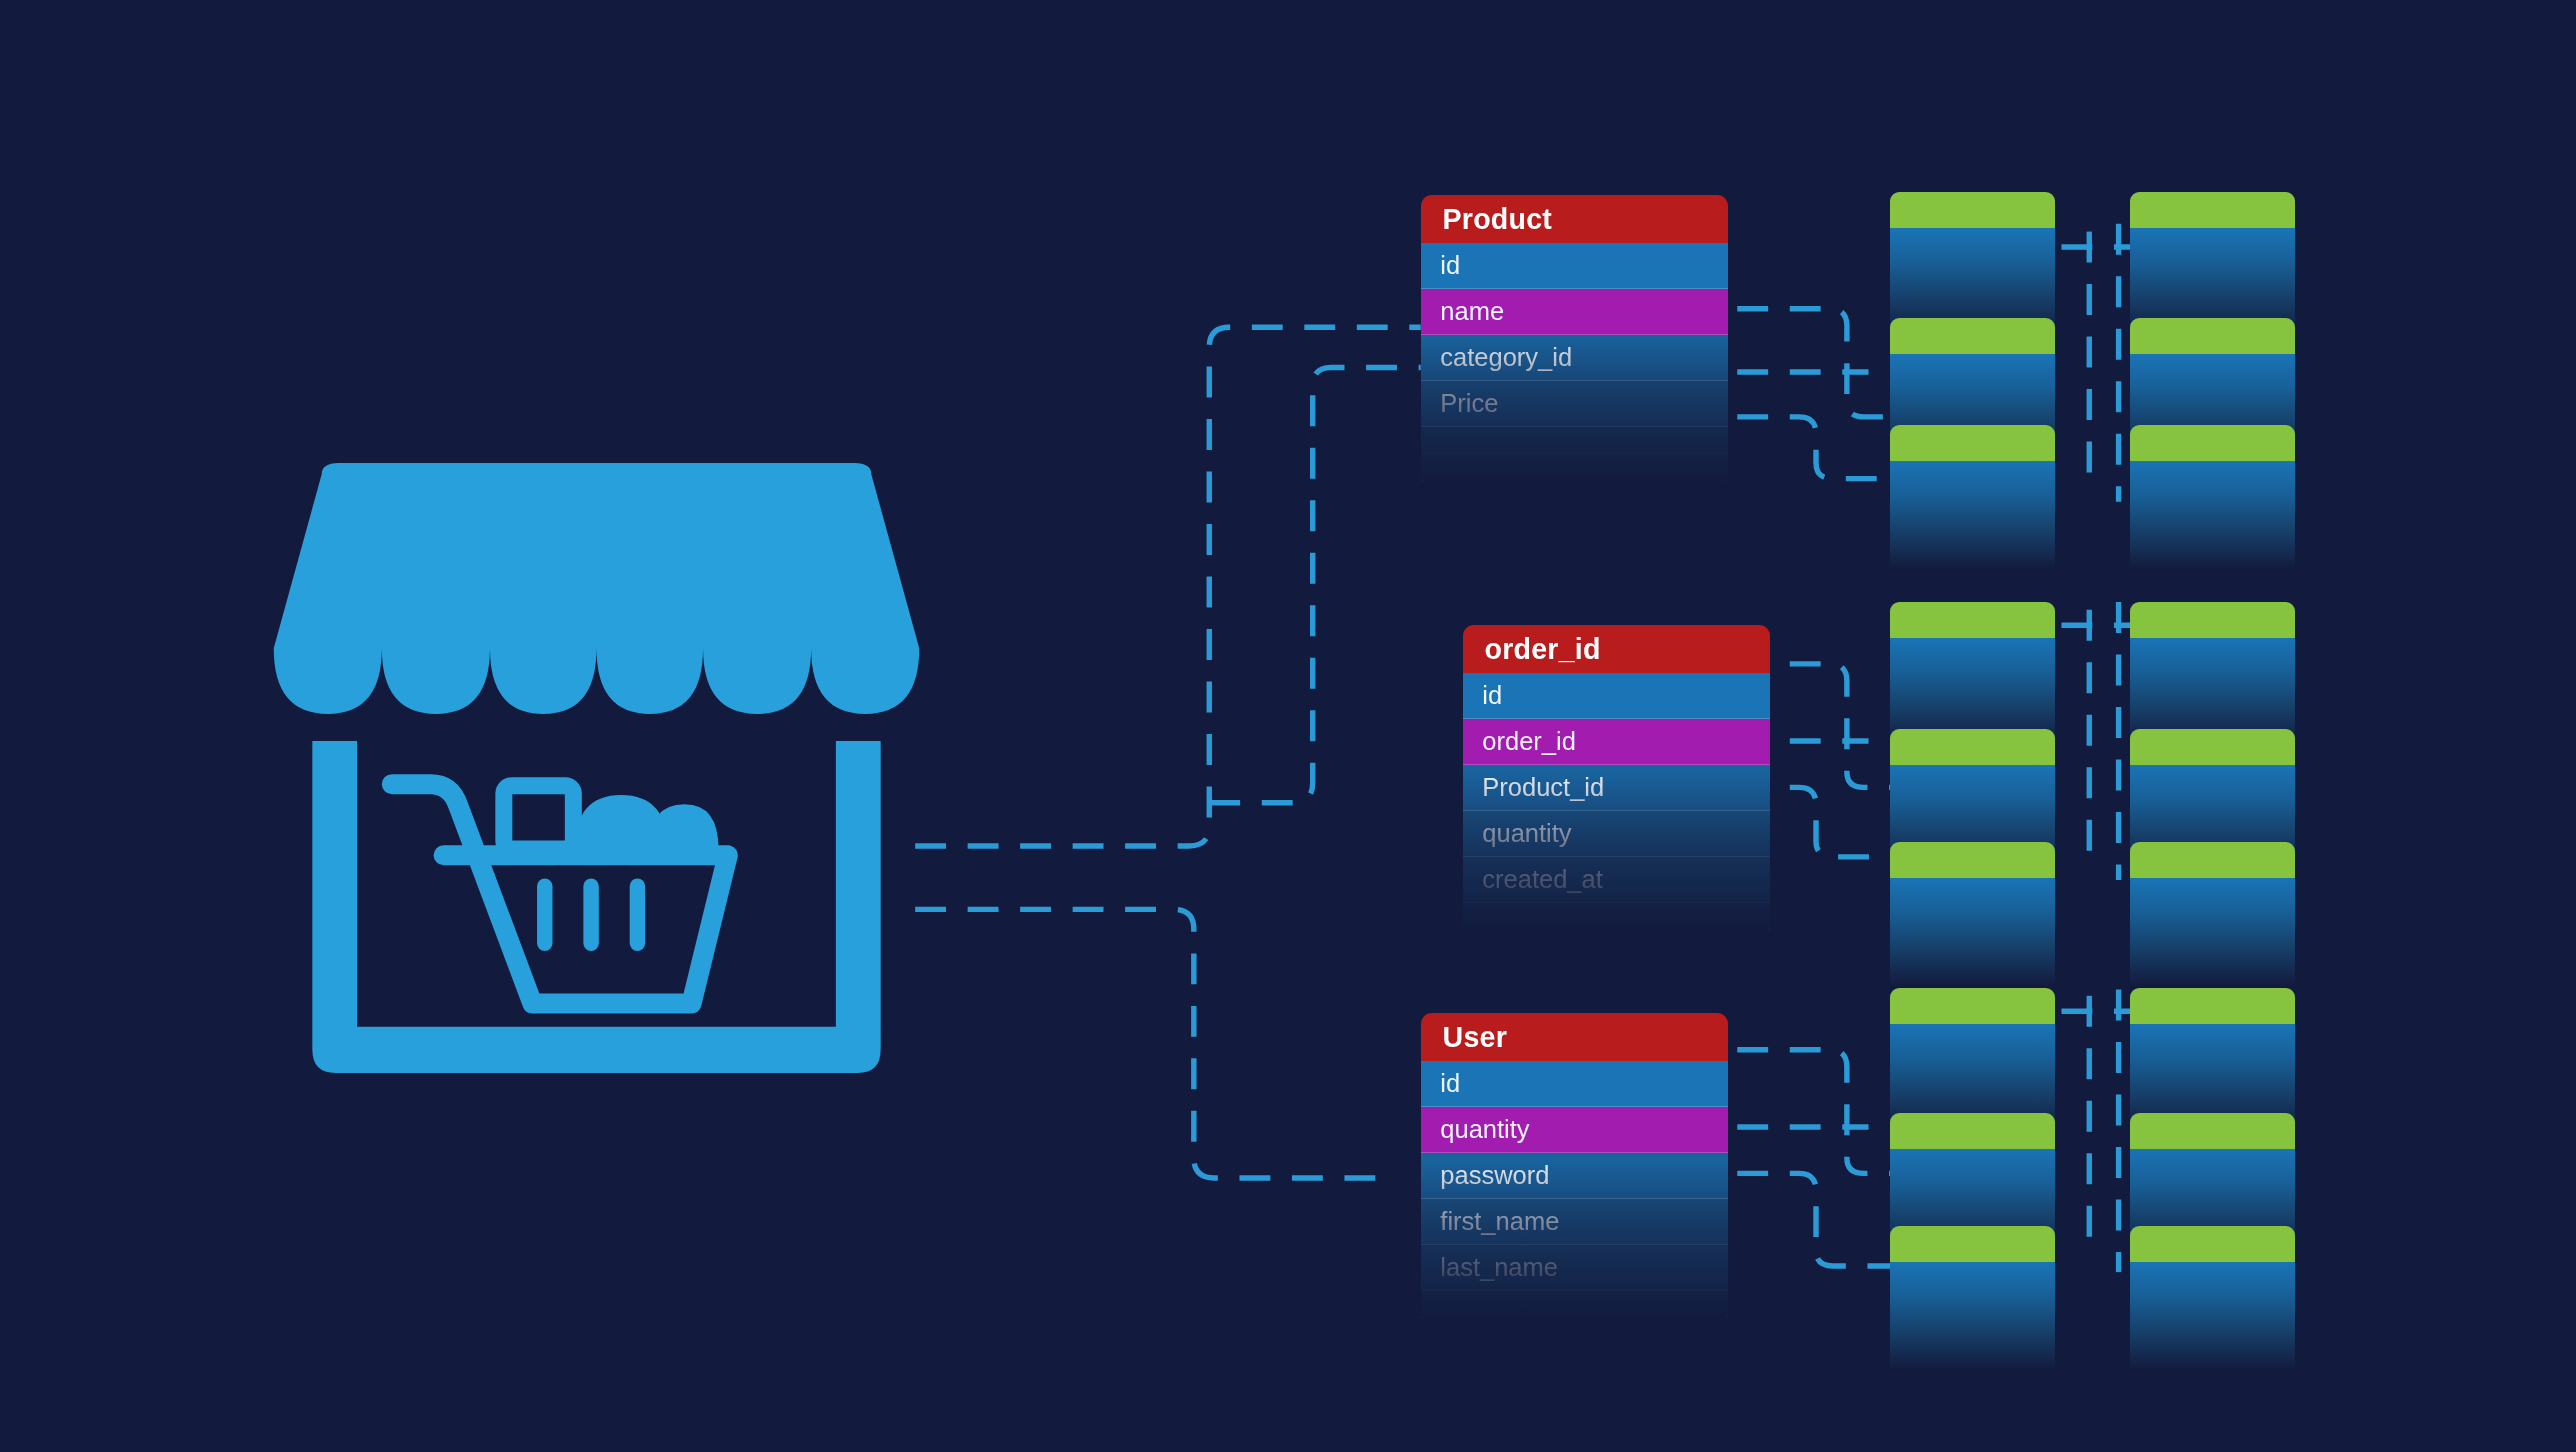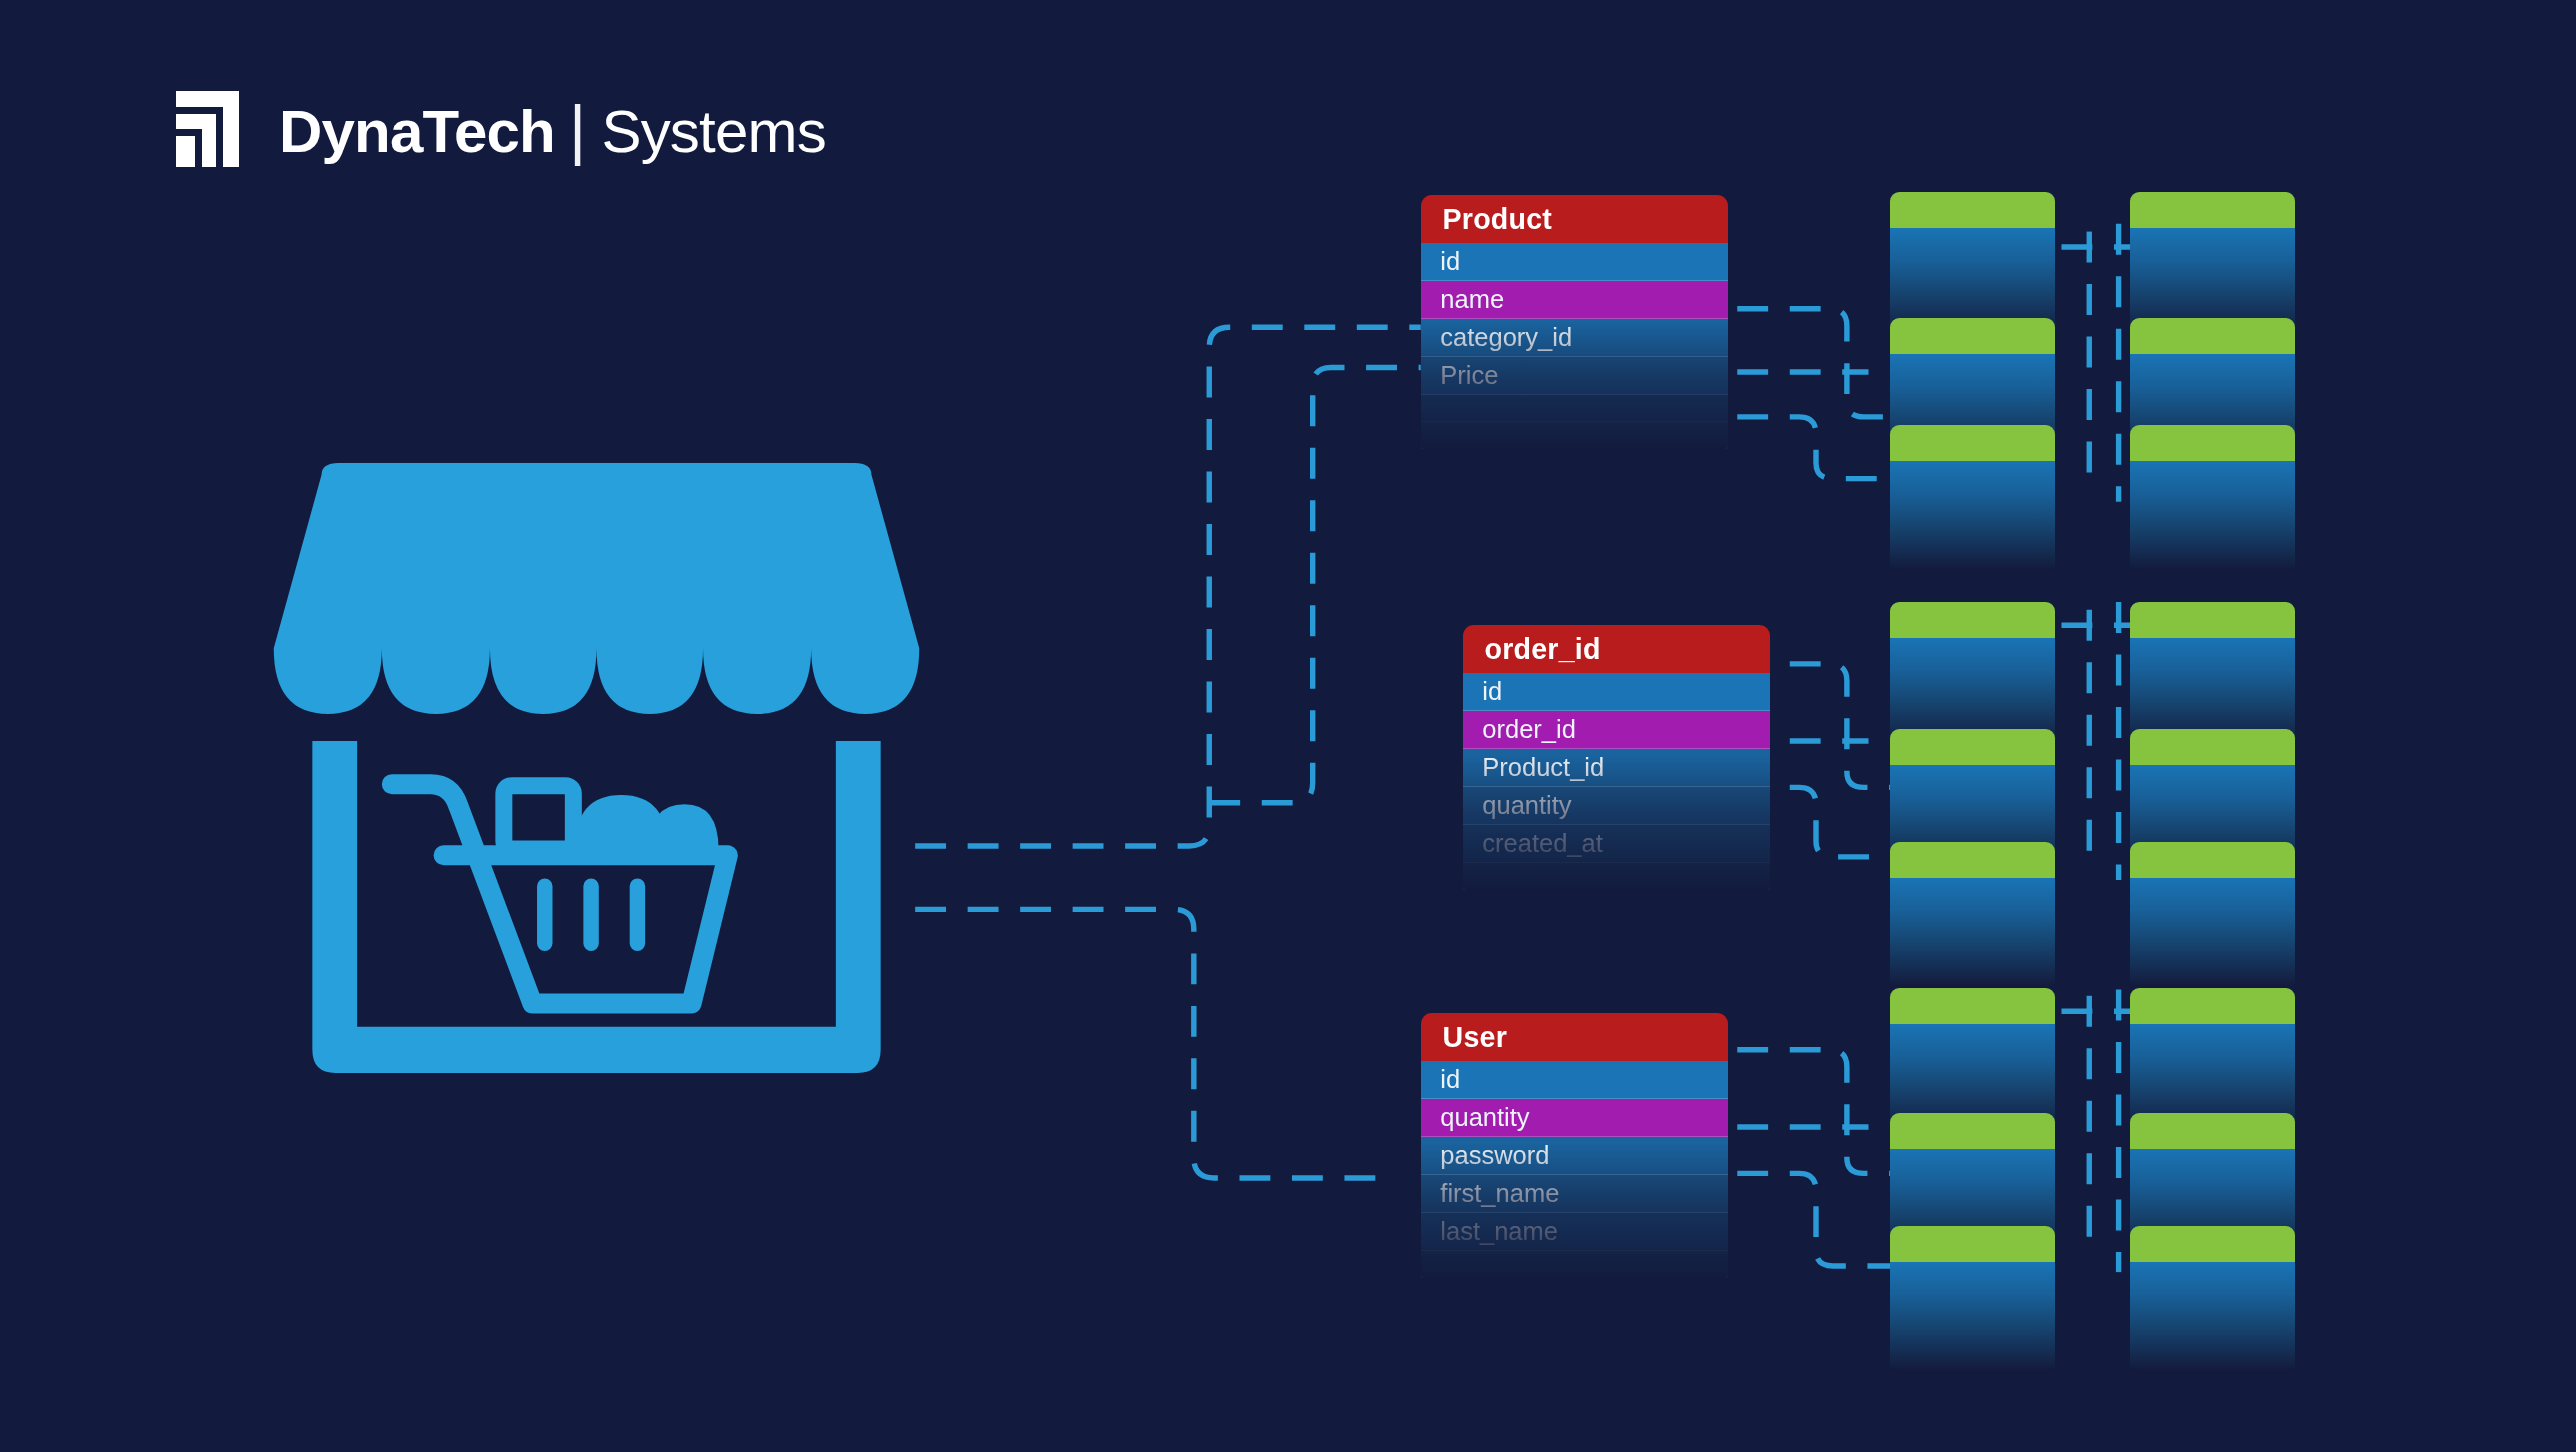--- a/index.html
+++ b/index.html
@@ -37,21 +37,21 @@
     color:#ffffff;font-size:28.6px;font-weight:bold;
     letter-spacing:0.2px;
   }
   .db-body{position:relative;border-radius:0 0 3.1px 3.1px;overflow:hidden;}
   .db-body::after{
     content:"";position:absolute;left:0;right:0;bottom:0;height:62%;
     background:linear-gradient(to bottom,rgba(18,27,61,0) 0%,rgba(18,27,61,.55) 45%,rgba(18,27,61,1) 100%);
     pointer-events:none;
   }
   .db-row{
-    height:38px;
+    height:46px;
     display:flex;align-items:center;
     padding-left:19.3px;box-sizing:border-box;
     color:#eef4fa;font-size:25.5px;font-weight:400;
     border-bottom:0.8px solid rgba(190,215,235,.28);
     background:#1a6fb0;
   }
   .db-row.r0{background:#1a74b5;}
   .db-row.r1{background:#a21caf;}
   .db-row.r2{background:#1a639e;}
   .db-row.r3{background:#1b5a90;}
@@ -64,34 +64,20 @@
   .ghost .gh-body{
     height:107px;border-radius:0 0 2.3px 2.3px;
     background:linear-gradient(to bottom,#1a74b5 0%,#185f97 32%,#16436e 62%,#131c3e 100%);
   }
 </style>
 </head>
 <body>
 
 <div id="stage">
 
-  <div id="logo">
-    <div id="logo-mark">
-      <div class="bar" style="left:0;top:0;width:63px;height:16px;"></div>
-      <div class="bar" style="left:47px;top:0;width:16px;height:76px;"></div>
-      <div class="bar" style="left:0;top:23px;width:40px;height:14.7px;"></div>
-      <div class="bar" style="left:25.5px;top:23px;width:14.7px;height:53px;"></div>
-      <div class="bar" style="left:0;top:45px;width:18.5px;height:31px;"></div>
-    </div>
-    <div id="logo-wordmark">
-      <span class="wm-bold">DynaTech</span>
-      <span class="wm-pipe">|</span>
-      <span class="wm-light">Systems</span>
-    </div>
-  </div>
 
   <svg id="store-icon" viewBox="0 0 840 790">
 
     <path fill="#28a0dc" d="
       M64,15 Q64,0 86,0 L754,0 Q776,0 776,15
       L838,240
       Q838,325 768,325 Q698,325 698,240
       Q698,325 628,325 Q558,325 558,240
       Q558,325 489,325 Q420,325 420,240
       Q420,325 351,325 Q282,325 282,240

